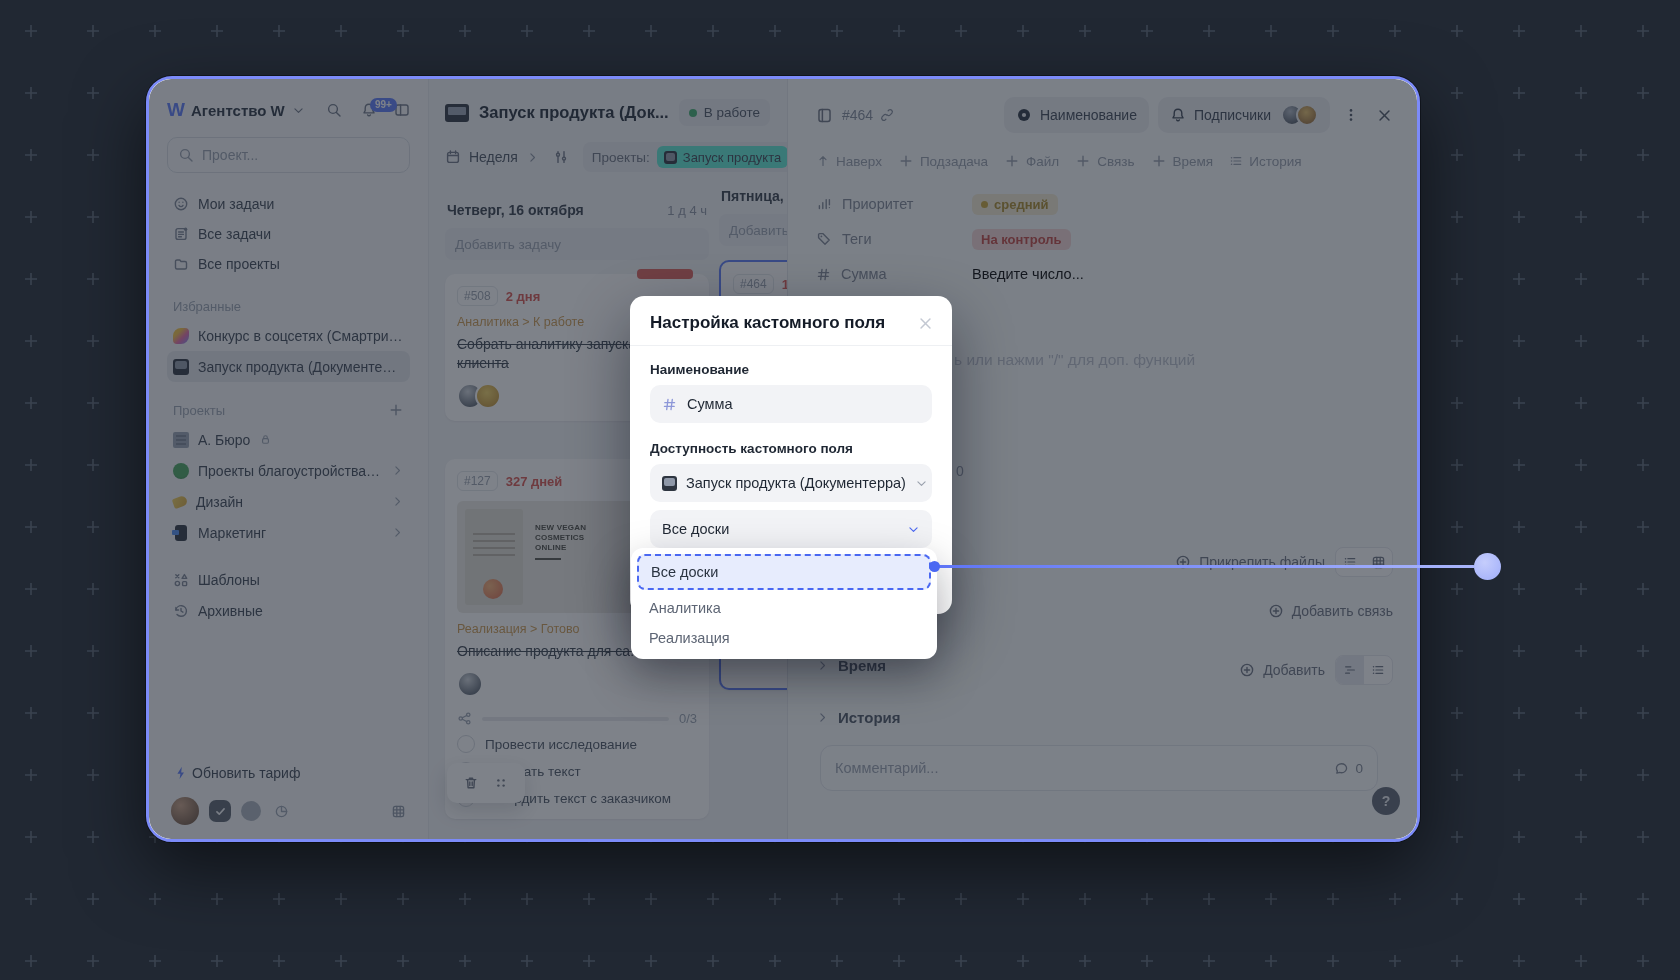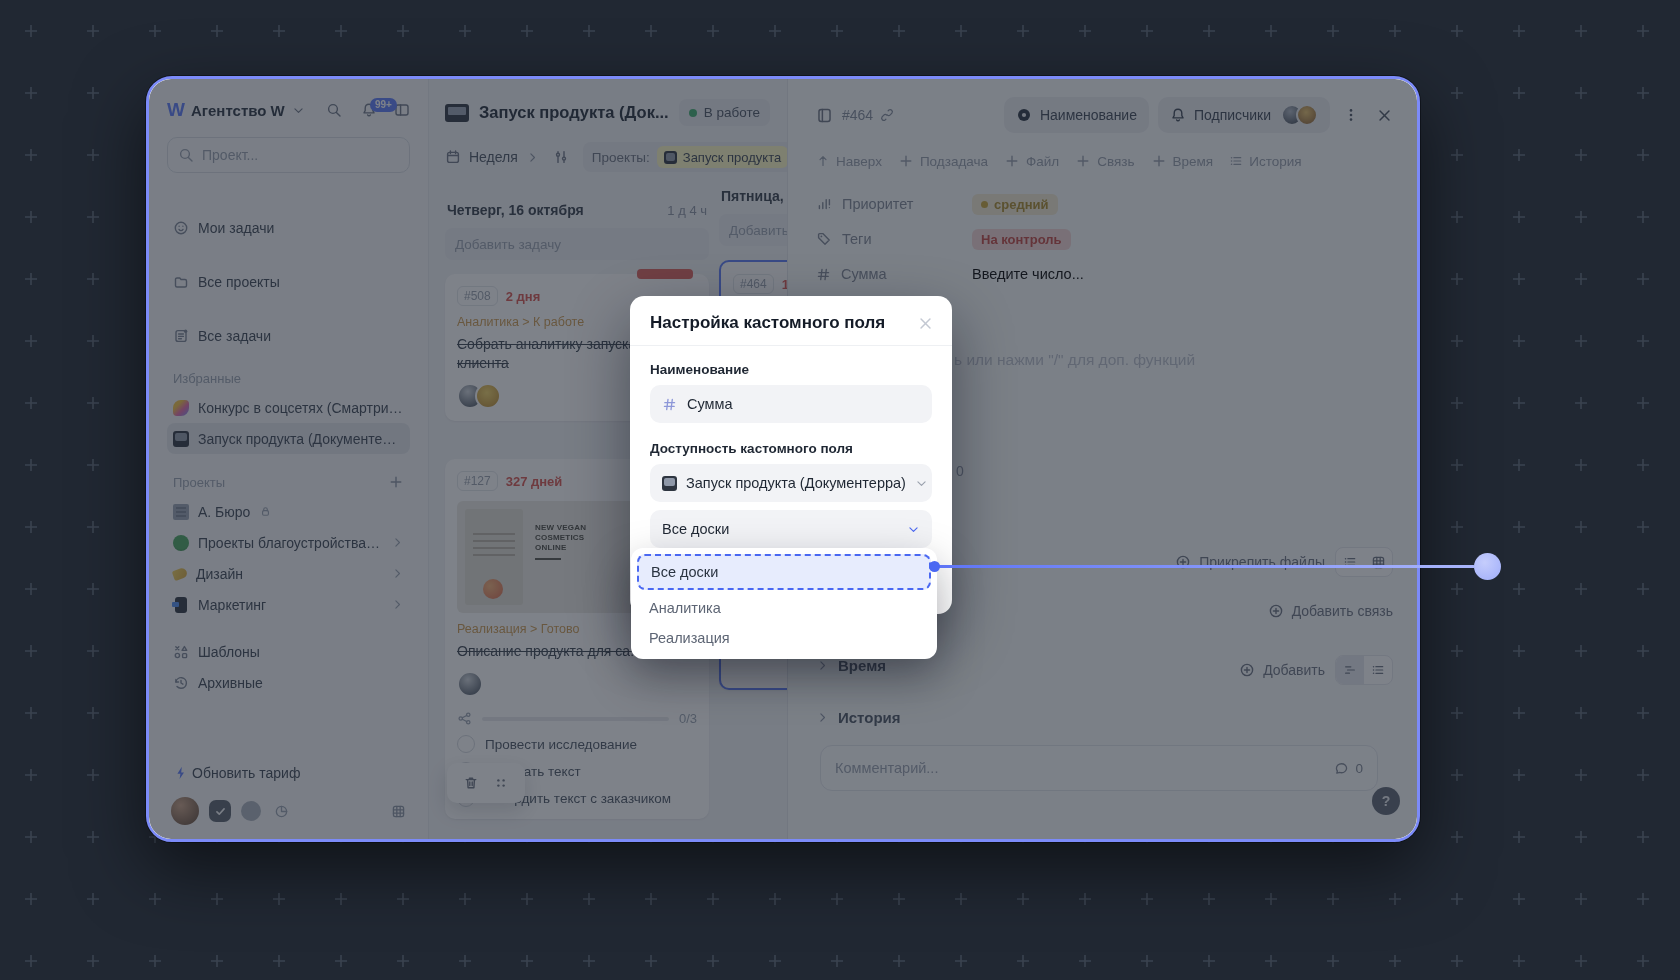--- a/index.html
+++ b/index.html
@@ -26,21 +26,21 @@
   .ws-row .sp { flex:1; }
   .top-ic { color:#6e7685; display:flex; align-items:center; }
   .bell-wrap { position:relative; margin-left:12px; }
   .badge99 { position:absolute; left:9px; top:-4px; background:#5b79f7; color:#fff; font-size:10px;
     font-weight:bold; border-radius:9px; padding:2px 5px; line-height:1; }
   .srch { margin-top:16px; height:36px; border:1.5px solid #d6dae1; border-radius:10px;
     display:flex; align-items:center; gap:8px; padding:0 10px; color:#99a1ae; }
   .srch .ph { font-size:14px; color:#99a1ae; }
   .nav { margin-top:16px; display:flex; flex-direction:column; }
   .nav-item { display:flex; align-items:center; gap:9px; height:30px; border-radius:8px;
-    font-size:14px; color:#3d4654; padding:0 6px;margin-top:24px; }
+    font-size:14px; color:#3d4654; padding:0 6px; }
   .nav-item .ic { color:#7c8494; }
   .sec-title { margin-top:20px; margin-bottom:6px; font-size:13px; color:#9aa2b0;
     display:flex; align-items:center; padding:0 6px; }
   .sec-title .sp { flex:1; }
   .li-row { display:flex; align-items:center; gap:9px; height:31px; border-radius:8px;
     font-size:14px; color:#3d4654; padding:0 6px; }
   .li-row.active { background:#e2e4ea; }
   .li-row .lbl { overflow:hidden; text-overflow:ellipsis; white-space:nowrap; flex:1; }
   .li-row .chev { color:#9aa2b0; }
   .pi { width:16px; height:16px; border-radius:4px; flex:none; position:relative; }
@@ -75,21 +75,21 @@
   .b-title { font-size:16.5px; font-weight:bold; color:#222b38; }
   .st-pill { display:flex; align-items:center; gap:7px; background:#e7e9ee; border-radius:8px;
     height:27px; padding:0 10px; font-size:13.5px; color:#4b5563; }
   .st-dot { width:8px; height:8px; border-radius:50%; background:#3fae6e; }
   .b-ob { font-size:15px; color:#4b5563; margin-left:14px; }
   .b-tools { display:flex; align-items:center; gap:14px; padding:16px 16px 0; white-space:nowrap; }
   .wk { display:flex; align-items:center; gap:8px; font-size:14px; color:#4b5563; }
   .wk .ic, .sliders { color:#6e7685; }
   .f-chip { display:flex; align-items:center; gap:7px; background:#e7e9ee; height:30px;
     border-radius:8px; padding:0 9px; font-size:13.5px; color:#6b7280; }
-  .f-inner { display:flex; align-items:center; gap:6px; background:#fef9c3; border-radius:6px;
+  .f-inner { display:flex; align-items:center; gap:6px; background:#5eead4; border-radius:6px;
     height:22px; padding:0 7px; font-size:13px; color:#3d4654; }
   .f-inner .pi { width:13px; height:13px; }
   .cols { display:flex; gap:10px; padding:16px 0 0 16px; }
   .col { width:264px; flex:none; }
   .col-h { display:flex; align-items:baseline; padding:0 2px; }
   .col-t { font-size:14px; font-weight:bold; color:#333c49; }
   .col-h .sp { flex:1; }
   .col-m { font-size:13px; color:#8b93a3;margin-top:15px; }
   .add-task { margin-top:10px; height:32px; border-radius:8px; background:#e9ebf0;
     display:flex; align-items:center; padding:0 10px; font-size:13.5px; color:#9aa2b0; }
@@ -275,34 +275,34 @@
                 <circle cx="8" cy="8" r="5.7"></circle>
                 <path d="M6 9.4c.5.8 1.2 1.2 2 1.2s1.5-.4 2-1.2"></path>
                 <path d="M6.1 6.3h.02M9.9 6.3h.02"></path>
               </svg>
             </span>
         <span class="t">Мои задачи</span>
       </div>
       <div class="nav-item">
         <span class="ic">
               <svg width="16" height="16" viewBox="0 0 16 16" fill="none" stroke="currentColor" stroke-width="1.4" stroke-linecap="round" stroke-linejoin="round">
-                <path d="M2.5 5.3v6.2c0 .8.7 1.5 1.5 1.5h8c.8 0 1.5-.7 1.5-1.5V7c0-.8-.7-1.5-1.5-1.5H8L6.8 4H4c-.8 0-1.5.5-1.5 1.3z"></path>
-              </svg>
-            </span>
-        <span class="t">Все проекты</span>
-      </div>
-      <div class="nav-item">
-        <span class="ic">
-              <svg width="16" height="16" viewBox="0 0 16 16" fill="none" stroke="currentColor" stroke-width="1.4" stroke-linecap="round" stroke-linejoin="round">
                 <rect x="3" y="2.6" width="10" height="10.8" rx="2"></rect>
                 <path d="M5.6 6h4.8M5.6 8.4h4.8M5.6 10.8h2.8"></path>
                 <circle cx="12.6" cy="3.2" r="1.7" fill="currentColor" stroke="none"></circle>
               </svg>
             </span>
         <span class="t">Все задачи</span>
+      </div>
+      <div class="nav-item">
+        <span class="ic">
+              <svg width="16" height="16" viewBox="0 0 16 16" fill="none" stroke="currentColor" stroke-width="1.4" stroke-linecap="round" stroke-linejoin="round">
+                <path d="M2.5 5.3v6.2c0 .8.7 1.5 1.5 1.5h8c.8 0 1.5-.7 1.5-1.5V7c0-.8-.7-1.5-1.5-1.5H8L6.8 4H4c-.8 0-1.5.5-1.5 1.3z"></path>
+              </svg>
+            </span>
+        <span class="t">Все проекты</span>
       </div>
     </nav>
 
     <div class="sec-title">
       <span>Избранные</span>
     </div>
     <div class="li-row">
       <span class="pi pi-confetti"></span>
       <span class="lbl">Конкурс в соцсетях (Смартридинг)</span>
     </div>

